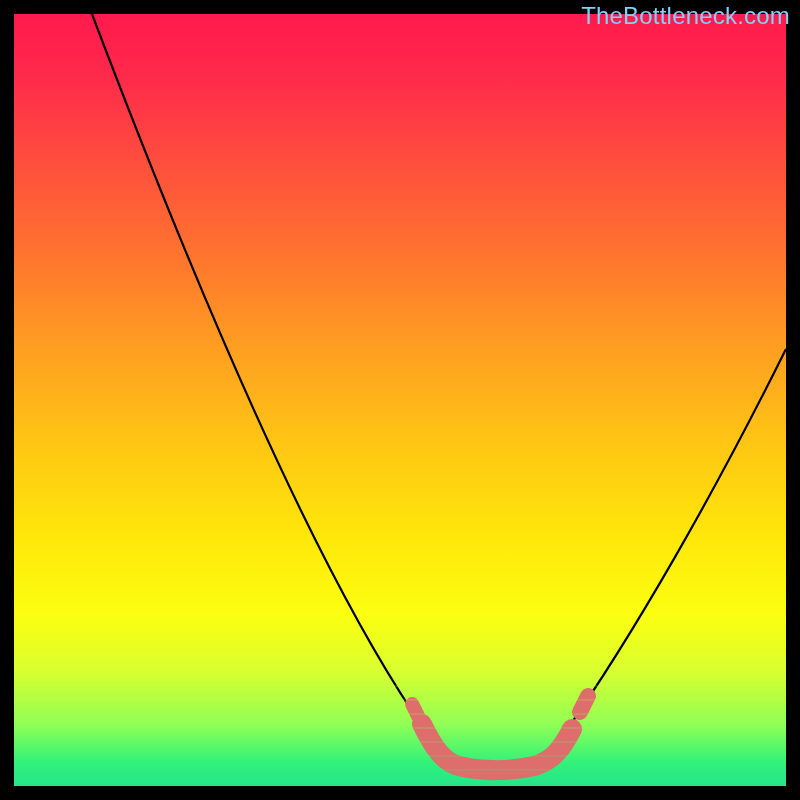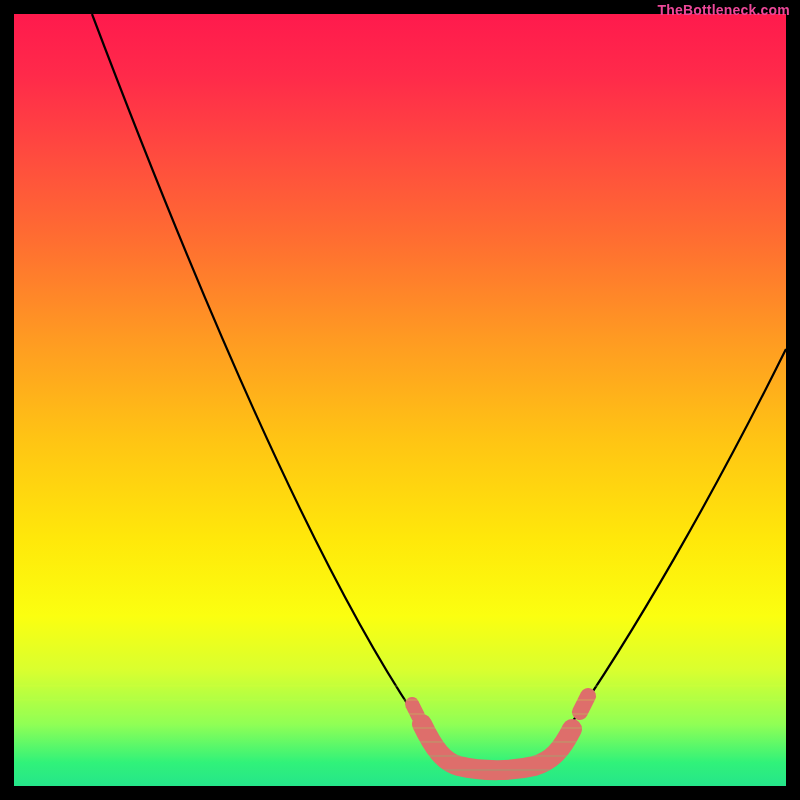--- a/index.html
+++ b/index.html
@@ -36,23 +36,23 @@
       #d9ff2f 85%,
       #90ff55 92%,
       #30f27a 97%,
       #25e58a 100%
     );
   }
   .watermark {
     position: absolute;
     top: 2px;
     right: 10px;
-    color: #ec4899;
-    font-size: 14px;
-    font-weight: 700;
+    color: #7dd3fc;
+    font-size: 24px;
+    font-weight: 400;
     letter-spacing: 0.2px;
     user-select: none;
   }
   svg.curve {
     position: absolute;
     left: 14px;
     top: 14px;
     width: 772px;
     height: 772px;
   }

